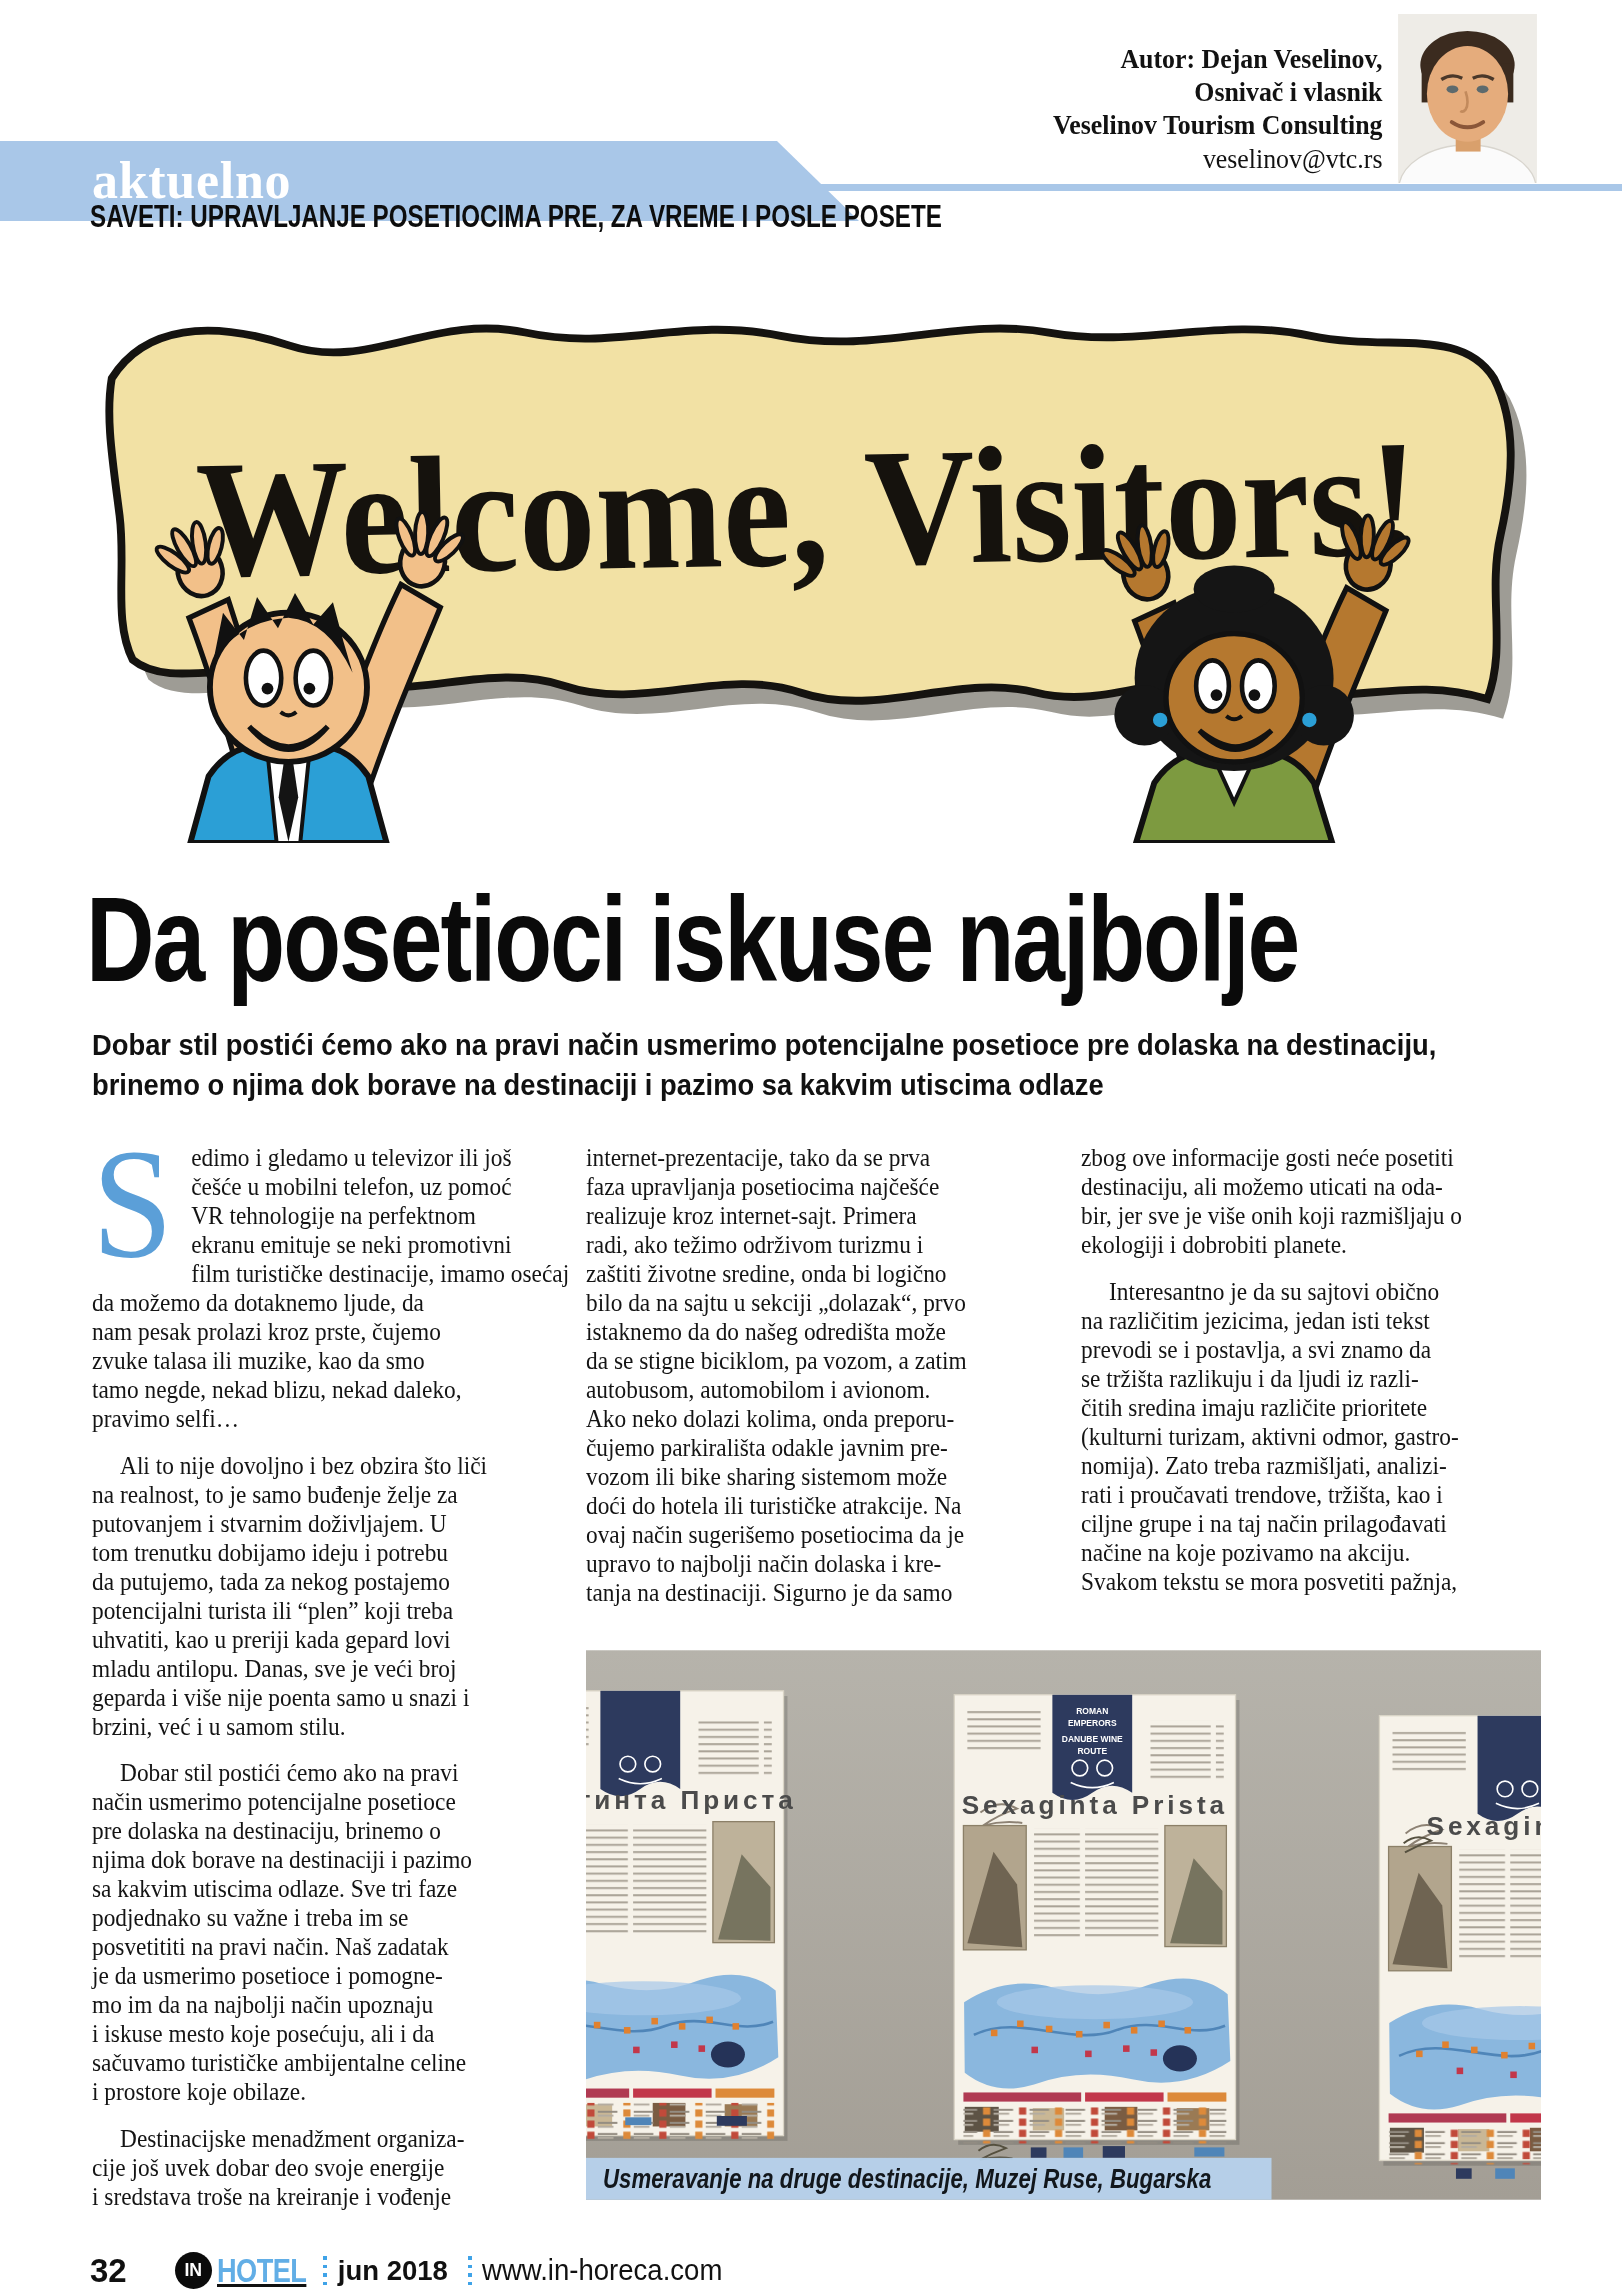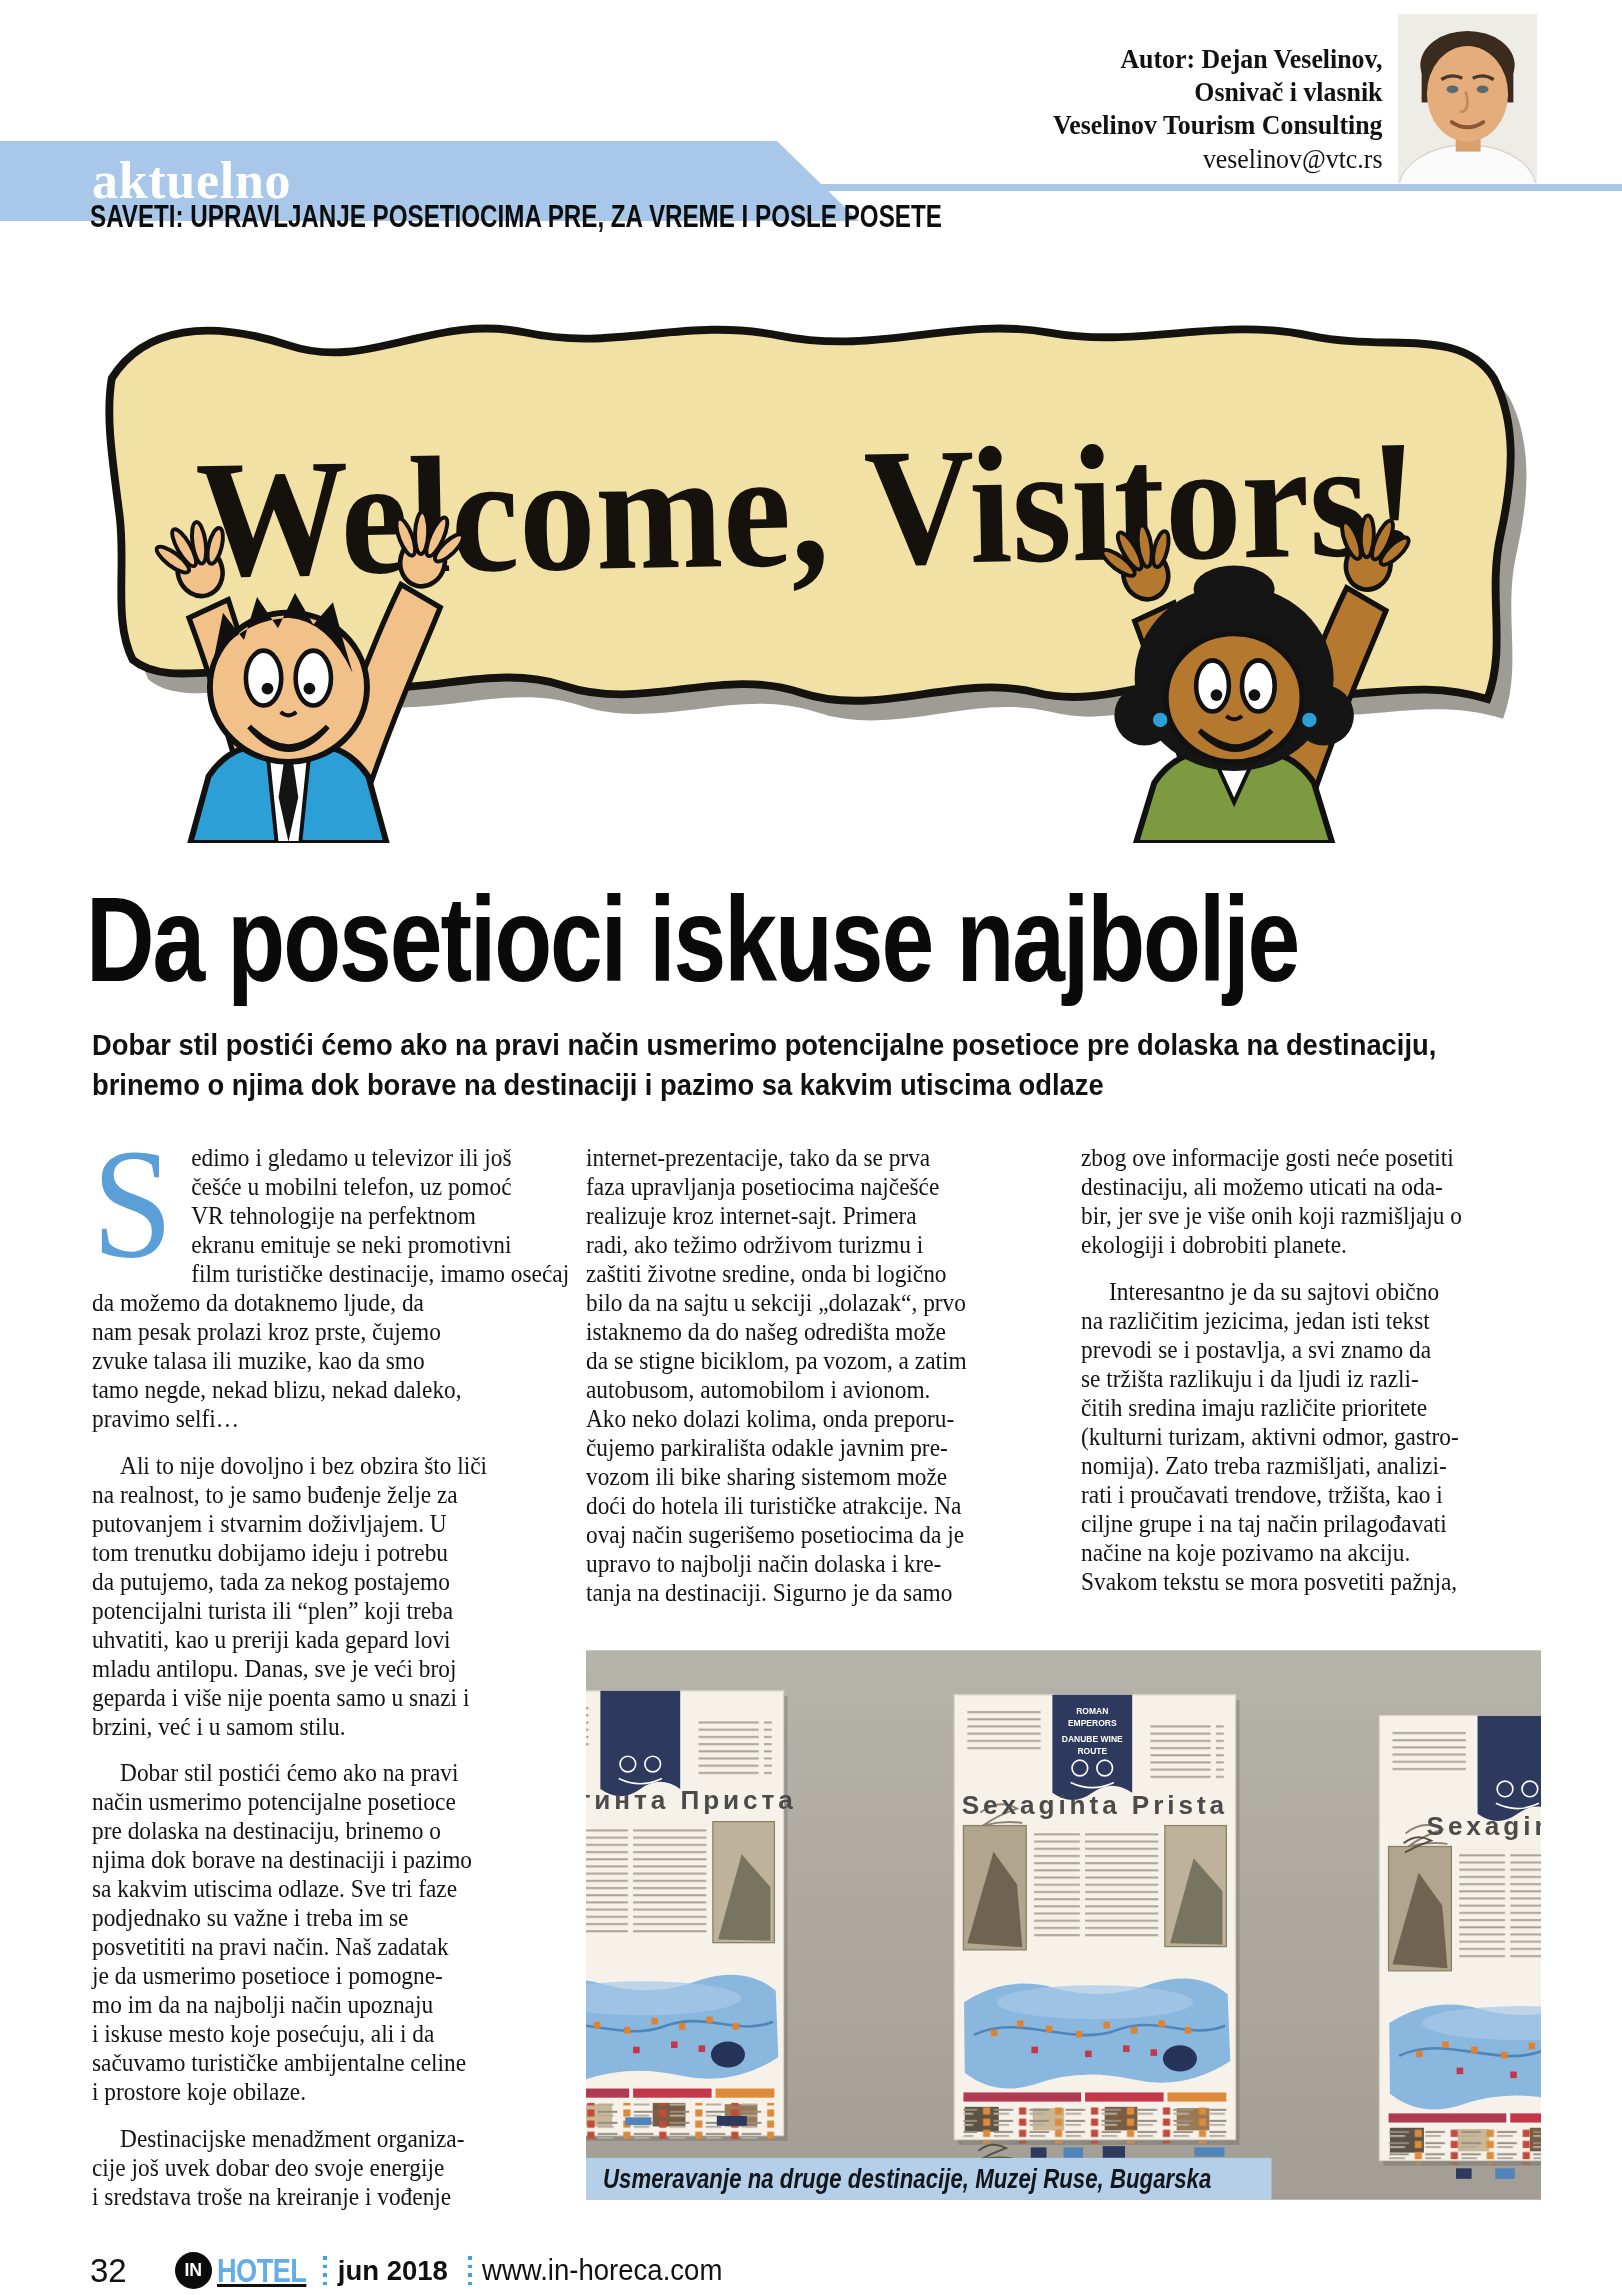--- a/index.html
+++ b/index.html
@@ -59,21 +59,21 @@
     font-family:"Liberation Serif", serif;font-weight:400;font-size:156px;line-height:111px;
     color:#5b9fd8;text-align:left;
   }
   
   .photo{position:absolute;left:586px;top:1650px;width:955px;height:550px;}
   
   .footer{
     position:absolute;left:90px;top:2251px;display:flex;align-items:center;
     font-family:"Liberation Sans", sans-serif;color:#111;
   }
-  .pagenum{font-weight:400;font-size:33px;margin-right:48px;}
+  .pagenum{font-weight:700;font-size:33px;margin-right:48px;}
   .logo{display:flex;align-items:center;text-decoration:underline;}
   .in-circle{
     width:37px;height:37px;border-radius:50%;background:#0b0b0b;color:#fff;
     display:flex;align-items:center;justify-content:center;
     font-weight:900;font-size:17.7px;letter-spacing:0;
   }
   .hotel{
     font-weight:900;font-size:34px;color:#62aee6;margin-left:5.2px;
     transform:scaleX(0.8);transform-origin:left center;letter-spacing:-0.7px;
   }

